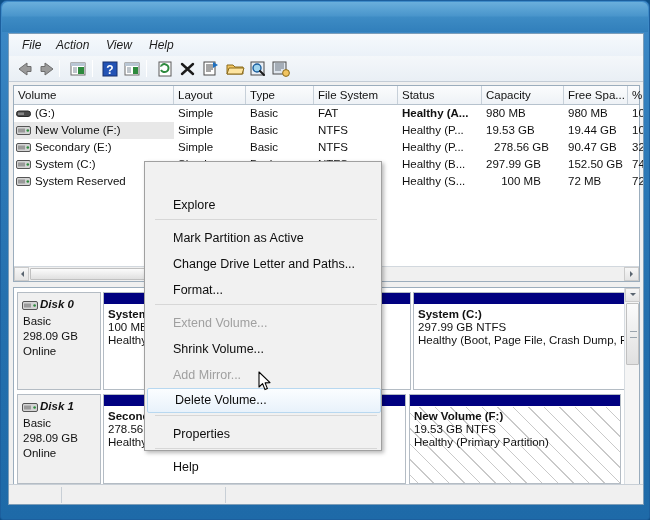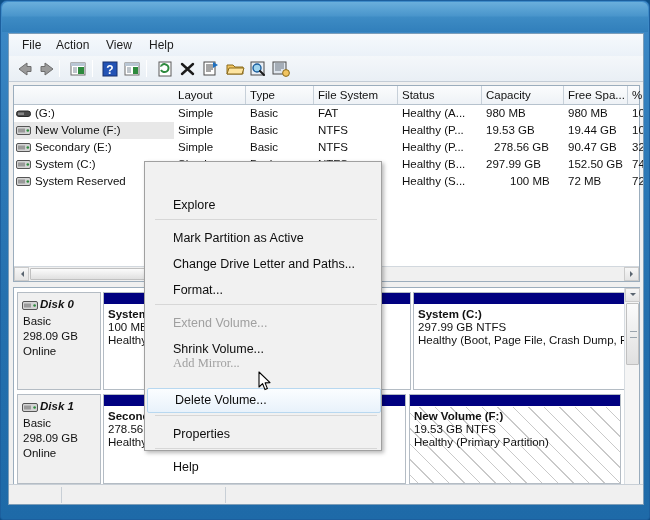--- a/index.html
+++ b/index.html
@@ -66,20 +66,21 @@
     background: #f0f0f0;
     border: 1px solid #7c9db8;
     overflow: hidden;
   }
 
   
   #menubar {
     position: absolute; left: 0; top: 0; width: 100%; height: 24px;
     background: linear-gradient(to bottom, #f6f9fc 0%, #eaf1f8 100%);
     border-bottom: 1px solid #c5d3e0;
+    font-style: italic;
   }
   .menu-item {
     position: absolute; top: 3px; height: 17px; padding: 0 7px;
     font-size: 12px; color: #1c1c1c; line-height: 17px;
   }
 
   
   #toolbar {
     position: absolute; left: 0; top: 22px; width: 100%; height: 26px;
     background: linear-gradient(to bottom, #f4f7fa 0%, #e9eff5 100%);
@@ -287,39 +288,40 @@
       </svg>
       <svg class="tbtn" style="left:261px" viewBox="0 0 22 20">
         <rect x="3" y="3" width="13" height="12" fill="#dfe6ee" stroke="#4a4a4a" stroke-width="1"></rect>
         <path d="M5 5 h9 M5 7 h9 M5 9 h9 M5 11 h6" stroke="#6a7480" stroke-width="1"></path>
         <circle cx="16" cy="14" r="3.4" fill="#f2c561" stroke="#8a6b1d" stroke-width="1"></circle>
       </svg>
     </div>
 
     <div id="vol-panel">
       <div id="vol-header">
+        <div class="col-h" style="left:0px;width:160px">Volume</div>
         <div class="col-h" style="left:160px;width:72px">Layout</div>
         <div class="col-h" style="left:232px;width:68px">Type</div>
         <div class="col-h" style="left:300px;width:84px">File System</div>
         <div class="col-h" style="left:384px;width:84px">Status</div>
         <div class="col-h" style="left:468px;width:82px">Capacity</div>
         <div class="col-h" style="left:550px;width:64px">Free Spa...</div>
         <div class="col-h" style="left:614px;width:40px">% Fre</div>
       </div>
 
       <div id="vol-rows">
           <div class="vrow" style="top: 0px;">
             <div class="vcell vol-name" style="left: 0px; width: 160px;"><svg class="vicon" viewBox="0 0 15 11">
                 <rect x="0.5" y="3" width="14" height="5.5" rx="2.5" fill="#4a4a4a" stroke="#2a2a2a" stroke-width="1"></rect>
                 <rect x="2" y="4.5" width="6" height="2.5" fill="#888"></rect>
               </svg>(G:)</div>
             <div class="vcell" style="left: 164px; width: 68px;">Simple</div>
             <div class="vcell" style="left: 236px; width: 64px;">Basic</div>
             <div class="vcell" style="left: 304px; width: 80px;">FAT</div>
-            <div class="vcell" style="left: 388px; width: 80px;">Healthy (A...</div>
+            <div class="vcell" style="left: 388px; width: 80px; font-weight: bold;">Healthy (A...</div>
             <div class="vcell" style="left: 472px; width: 78px;">980 MB</div>
             <div class="vcell" style="left: 554px; width: 60px;">980 MB</div>
             <div class="vcell" style="left: 618px; width: 36px;">100 %</div>
           </div>
           <div class="vrow" style="top: 17px;">
             <div class="vcell vol-name sel" style="left: 0px; width: 160px;"><svg class="vicon" viewBox="0 0 15 11">
                 <rect x="0.5" y="1.5" width="14" height="8" rx="1.5" fill="#d4d4d4" stroke="#555" stroke-width="1"></rect>
                 <rect x="2" y="3.5" width="7" height="4" fill="#9a9a9a"></rect>
                 <circle cx="11.8" cy="5.5" r="1.3" fill="#2d8a3d"></circle>
               </svg>New Volume (F:)</div>
@@ -362,21 +364,21 @@
           <div class="vrow" style="top: 68px;">
             <div class="vcell vol-name" style="left: 0px; width: 160px;"><svg class="vicon" viewBox="0 0 15 11">
                 <rect x="0.5" y="1.5" width="14" height="8" rx="1.5" fill="#d4d4d4" stroke="#555" stroke-width="1"></rect>
                 <rect x="2" y="3.5" width="7" height="4" fill="#9a9a9a"></rect>
                 <circle cx="11.8" cy="5.5" r="1.3" fill="#2d8a3d"></circle>
               </svg>System Reserved</div>
             <div class="vcell" style="left: 164px; width: 68px;">Simple</div>
             <div class="vcell" style="left: 236px; width: 64px;">Basic</div>
             <div class="vcell" style="left: 304px; width: 80px;">NTFS</div>
             <div class="vcell" style="left: 388px; width: 80px;">Healthy (S...</div>
-            <div class="vcell" style="left: 496px; width: 78px;">100 MB</div>
+            <div class="vcell" style="left: 468px; width: 78px; text-align: center;">100 MB</div>
             <div class="vcell" style="left: 554px; width: 60px;">72 MB</div>
             <div class="vcell" style="left: 618px; width: 36px;">72 %</div>
           </div>
         </div>
 
       <div id="vol-hscroll">
         <div class="sb-arrow sb-left" style="left:0px"></div>
         <div class="sb-arrow sb-right" style="right:0px"></div>
         <div id="vol-thumb"></div>
       </div>
@@ -470,21 +472,21 @@
         <div class="msep" style="top: 57px;"></div>
         <div class="msep" style="top: 142px;"></div>
         <div class="msep" style="top: 253px;"></div>
         <div class="msep" style="top: 286px;"></div>
         <div class="mi" style="top: 30px;">Explore</div>
         <div class="mi" style="top: 63px;">Mark Partition as Active</div>
         <div class="mi" style="top: 89px;">Change Drive Letter and Paths...</div>
         <div class="mi" style="top: 115px;">Format...</div>
         <div class="mi disabled" style="top: 148px;">Extend Volume...</div>
         <div class="mi" style="top: 174px;">Shrink Volume...</div>
-        <div class="mi disabled" style="top: 188px; font-family: Liberation Serif, serif;">Add Mirror...</div>
+        <div class="mi disabled" style="top: 200px;">Add Mirror...</div>
         <div class="mi hl" style="top: 226px;">Delete Volume...</div>
         <div class="mi" style="top: 259px;">Properties</div>
         <div class="mi" style="top: 292px;">Help</div>
       </div>
 
     <svg id="cursor" viewBox="0 0 14 21">
       <path d="M1 1 L1 16 L4.6 12.6 L7 18.6 L9.4 17.6 L7.1 11.9 L12 11.6 Z" fill="#ffffff" stroke="#000000" stroke-width="1.1" stroke-linejoin="round"></path>
     </svg>
 
   </div>

